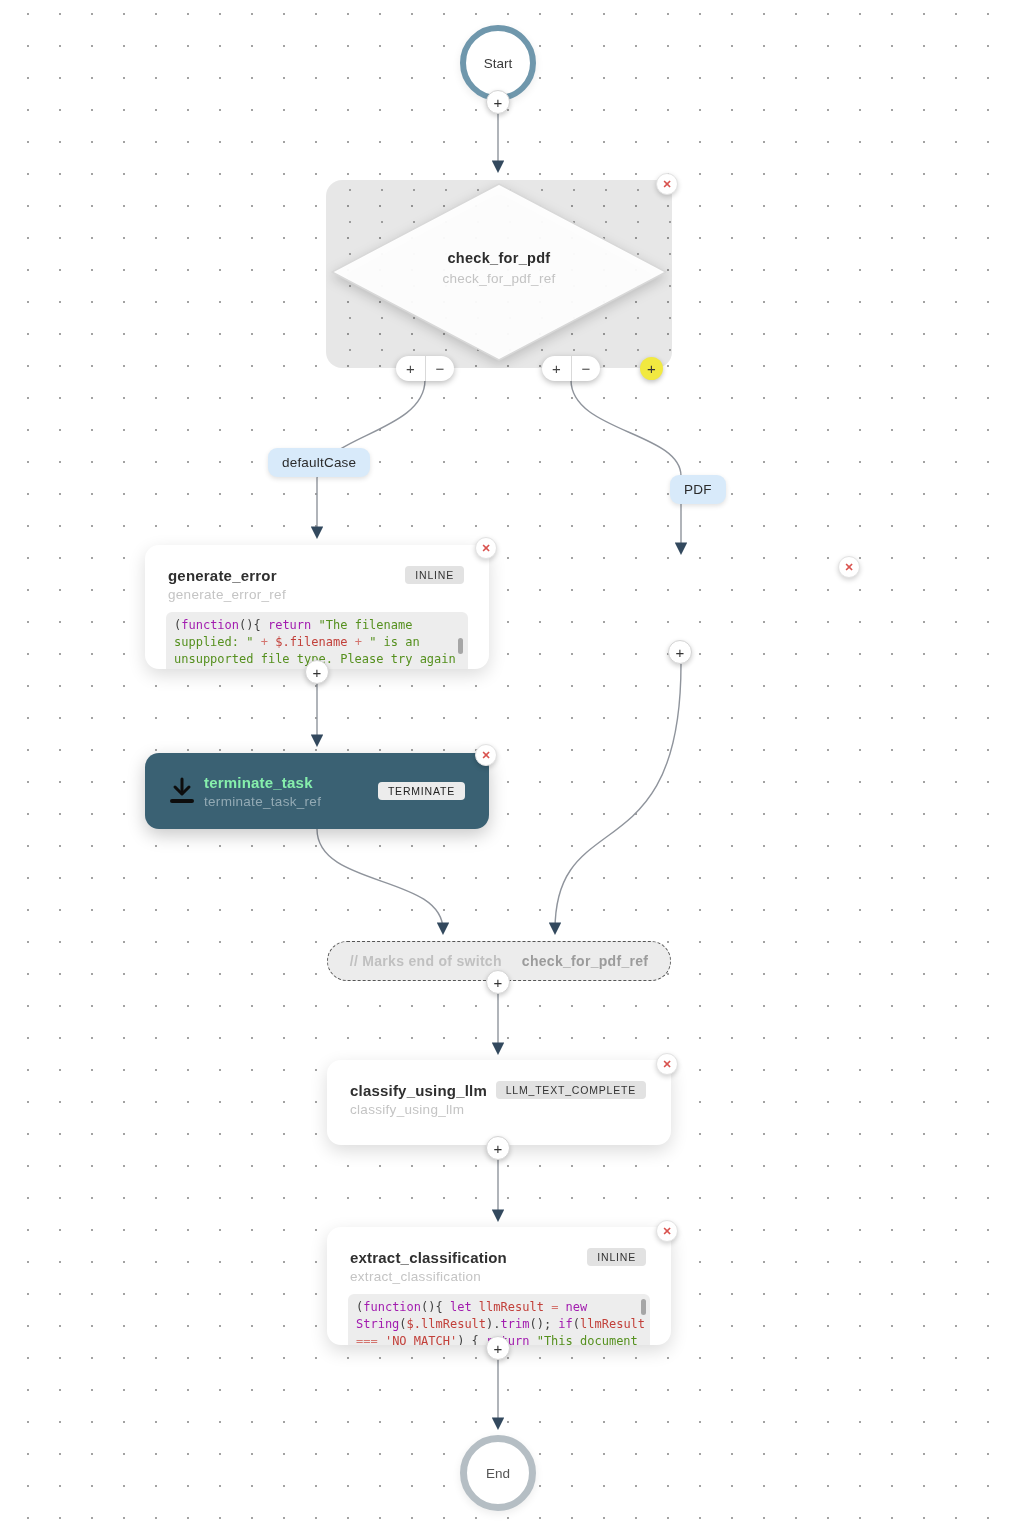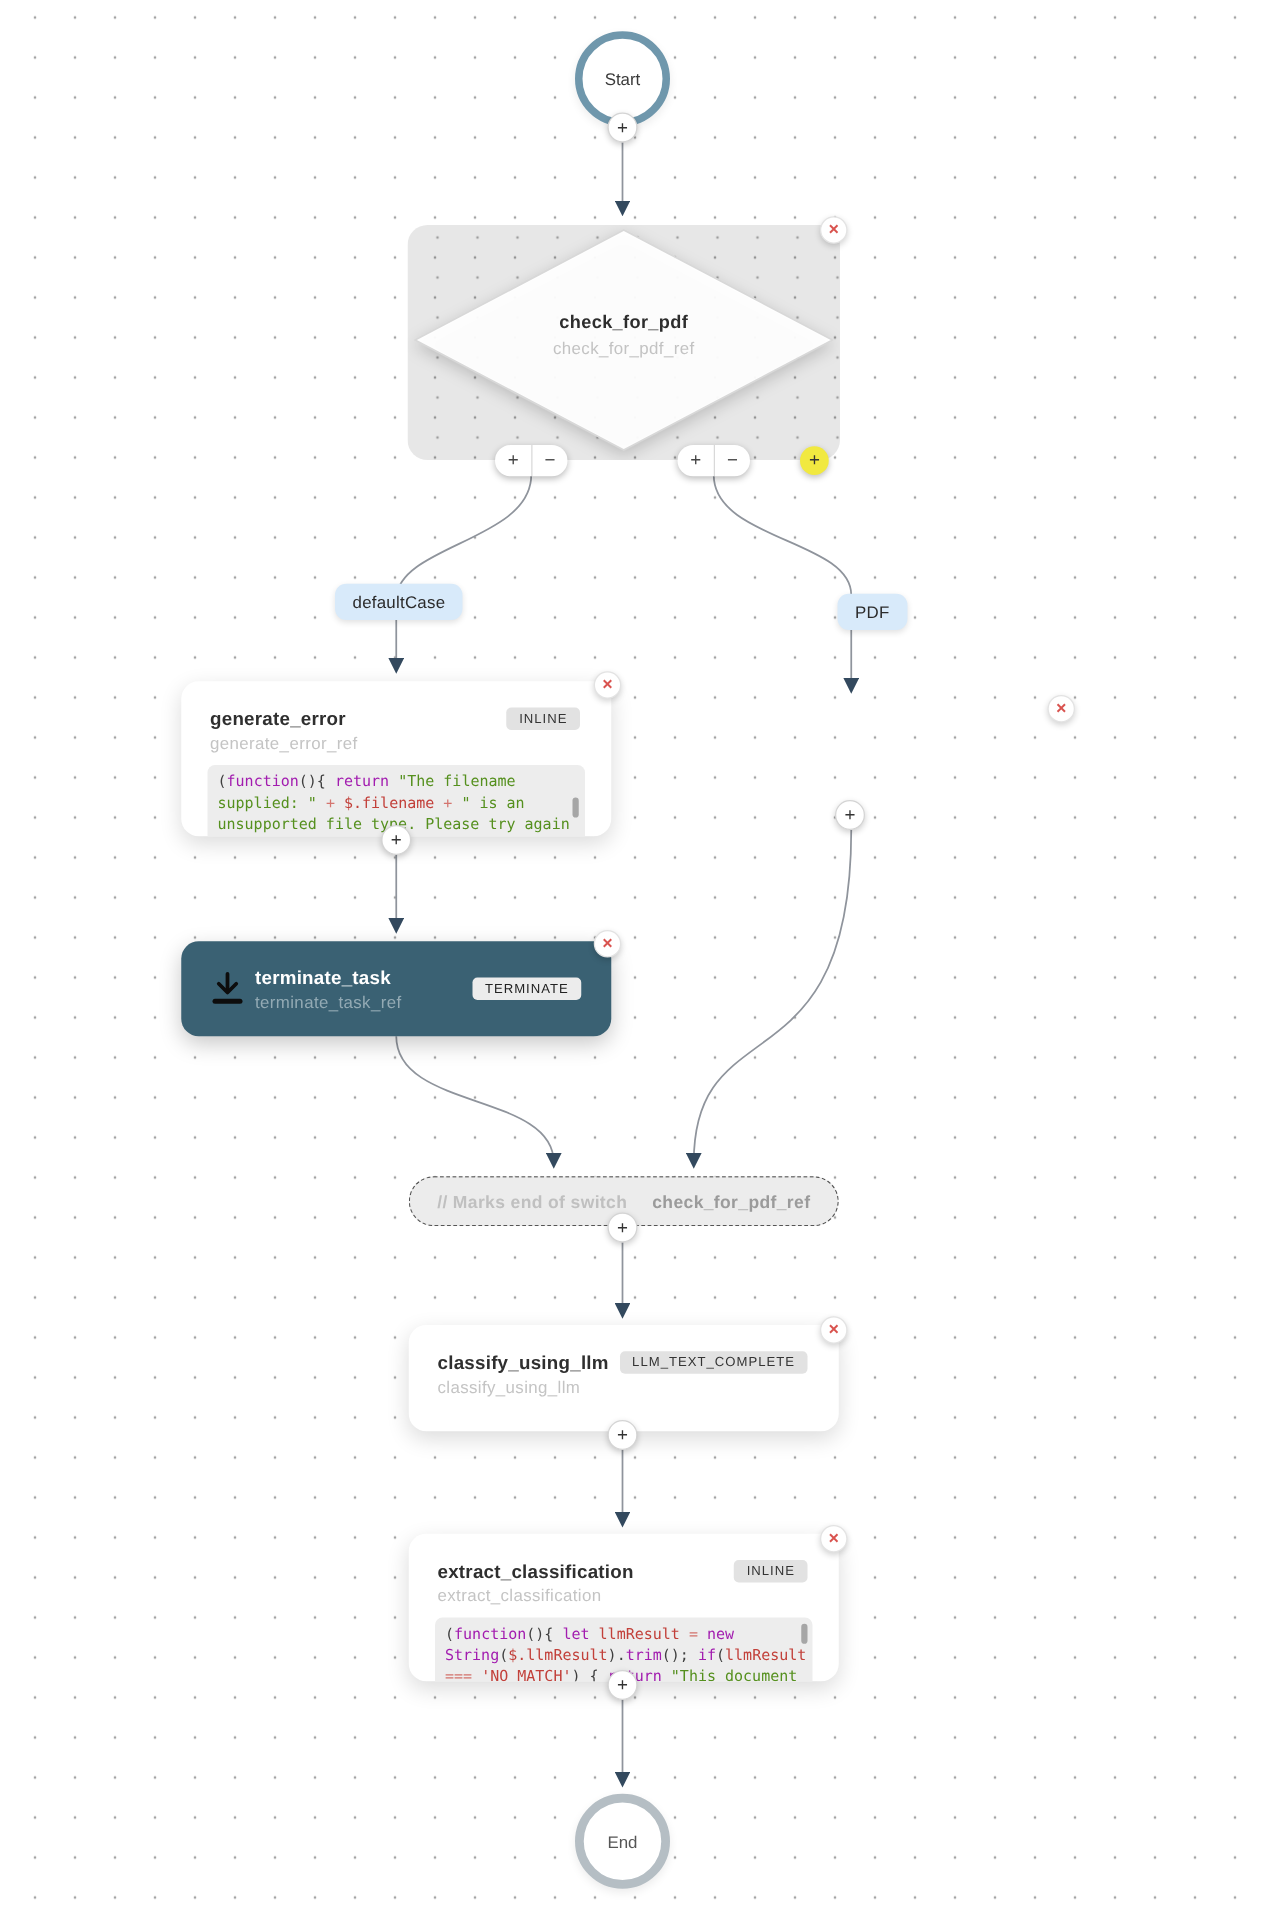--- a/index.html
+++ b/index.html
@@ -56,21 +56,21 @@
   }
 
   .card-head { display:flex; align-items:flex-end; justify-content:space-between; padding:22px 25px 0 23px; }
   .card-title { font-size:15px; font-weight:600; color:#2f2f2f; letter-spacing:0.2px; }
   .card-sub   { font-size:13.5px; color:#c4c4c4; margin:3px 0 0 23px; letter-spacing:0.3px; }
   .badge {
     background:#e2e2e2; color:#333; border-radius:4px;
     font-size:10.5px; letter-spacing:0.8px; padding:3px 10px; font-weight:400;
     white-space:nowrap; flex:0 0 auto; margin-top:-2px;
   }
-  .terminate-title { font-size:15px; font-weight:600; color:#ffffff; letter-spacing:0.2px; }
+  .terminate-title { font-size:15px; font-weight:600; color:#86efac; letter-spacing:0.2px; }
   .terminate-sub   { font-size:13.5px; color:#93aab4; margin-top:3px; letter-spacing:0.3px; }
   .terminate-icon  { width:26px; height:30px; margin-right:9px; flex:0 0 auto; }
   .terminate-body  { flex:1 1 auto; }
   .badge-dark { background:#ececec; color:#222; margin-top:0; }
 
   
   .codeblock {
     position:relative; margin:10px 21px 0 21px; background:#ededed; border-radius:6px;
     padding:5px 10px 5px 8px; font-family:"DejaVu Sans Mono", monospace;
     font-size:12px; line-height:17px; height:62px; overflow:hidden;
@@ -114,21 +114,21 @@
     background:#f1e940; z-index:4; display:flex; align-items:center; justify-content:center;
     font-size:15px; color:#333; box-shadow:0 2px 5px rgba(0,0,0,0.25); cursor:pointer; line-height:1;
   }
 
   
   .pill-label {
     position:absolute; z-index:3; background:#d8eafa; color:#2b2b2b;
     border-radius:9px; font-size:13.5px; letter-spacing:0.2px;
     padding:7px 14px; box-shadow:0 2px 5px rgba(0,0,0,0.12);
   }
-  .label-default { left:268px; top:467px; }
+  .label-default { left:268px; top:448px; }
   .label-pdf     { left:670px; top:475px; }
 
   
   .join-box {
     position:absolute; left:327px; top:941px; width:344px; height:40px;
     border:1.5px dashed #555; border-radius:20px; background:#ececec; z-index:2;
     display:flex; align-items:center; justify-content:center; gap:20px;
   }
   .join-prefix { font-size:14px; font-weight:600; color:#c0c0c0; letter-spacing:0.3px; }
   .join-ref    { font-size:14px; font-weight:700; color:#9b9b9b; letter-spacing:0.3px; }

